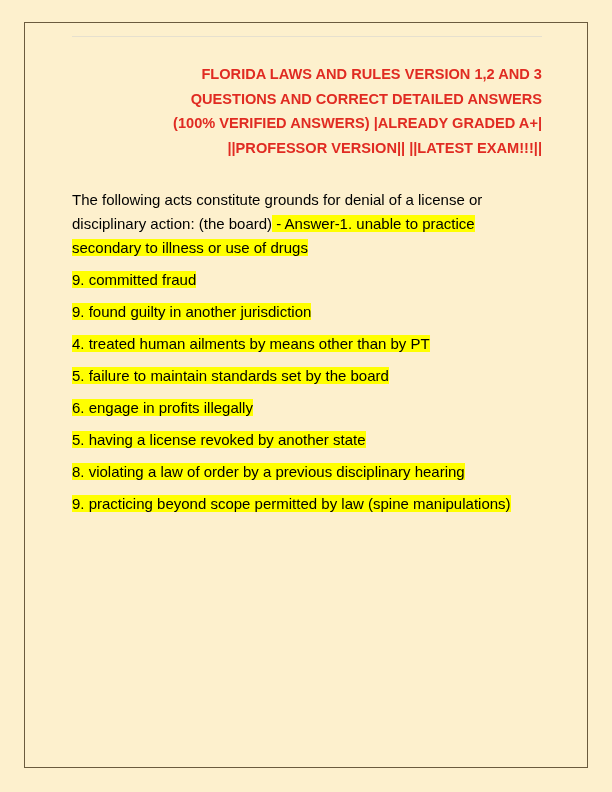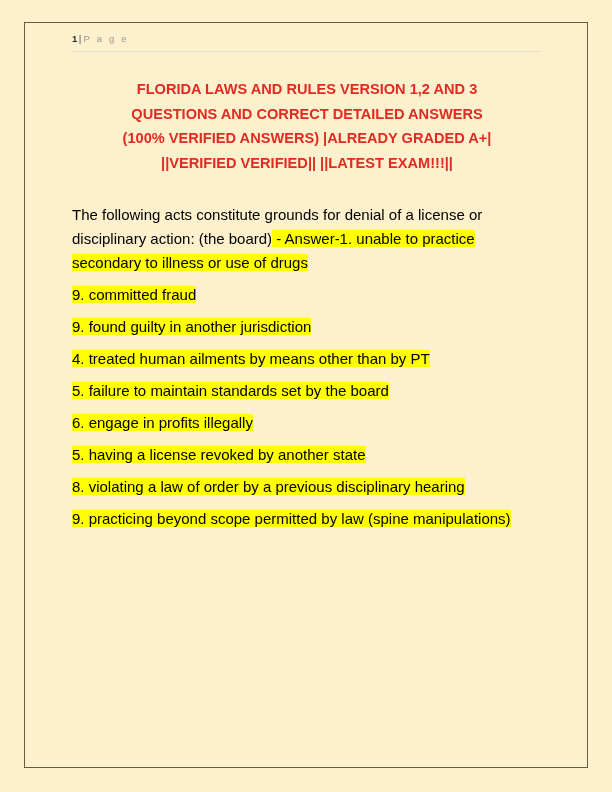--- a/index.html
+++ b/index.html
@@ -55,21 +55,21 @@
   .header-rule {
     height: 1px;
     background: #e6e0cf;
     width: 470px;
     margin-top: 3px;
   }
 
   
   .title-block {
     margin-top: 25px;
-    text-align: center;
+    text-align: right;
     color: #e02b22;
     font-weight: bold;
     font-size: 14.6px;
     line-height: 24.5px;
   }
   .title-line {
     display: block;
     white-space: nowrap;
   }
 
@@ -90,30 +90,27 @@
     box-decoration-break: clone;
     -webkit-box-decoration-break: clone;
   }
 </style>
 </head>
 <body>
 
 <div class="page">
   <div class="page-inner">
 
-    <div class="doc-header">
-      <span class="pg-num">1</span><span class="pg-sep">|</span><span class="pg-word">P a g e</span>
-    </div>
     <div class="header-rule"></div>
 
     <div class="title-block">
       <span class="title-line">FLORIDA LAWS AND RULES VERSION 1,2 AND 3</span>
       <span class="title-line">QUESTIONS AND CORRECT DETAILED ANSWERS</span>
       <span class="title-line">(100% VERIFIED ANSWERS) |ALREADY GRADED A+|</span>
-      <span class="title-line">||VERIFIED VERIFIED|| ||LATEST EXAM!!!||</span>
+      <span class="title-line">||PROFESSOR VERSION|| ||LATEST EXAM!!!||</span>
     </div>
 
     <div class="body-block">
 
       <p class="para"><span>The following acts constitute grounds for denial of a license or disciplinary action: (the board)</span><span class="hl"> - Answer-1. unable to practice secondary to illness or use of drugs</span></p>
 
       <p class="para"><span class="hl">9. committed fraud</span></p>
       <p class="para"><span class="hl">9. found guilty in another jurisdiction</span></p>
       <p class="para"><span class="hl">4. treated human ailments by means other than by PT</span></p>
       <p class="para"><span class="hl">5. failure to maintain standards set by the board</span></p>

